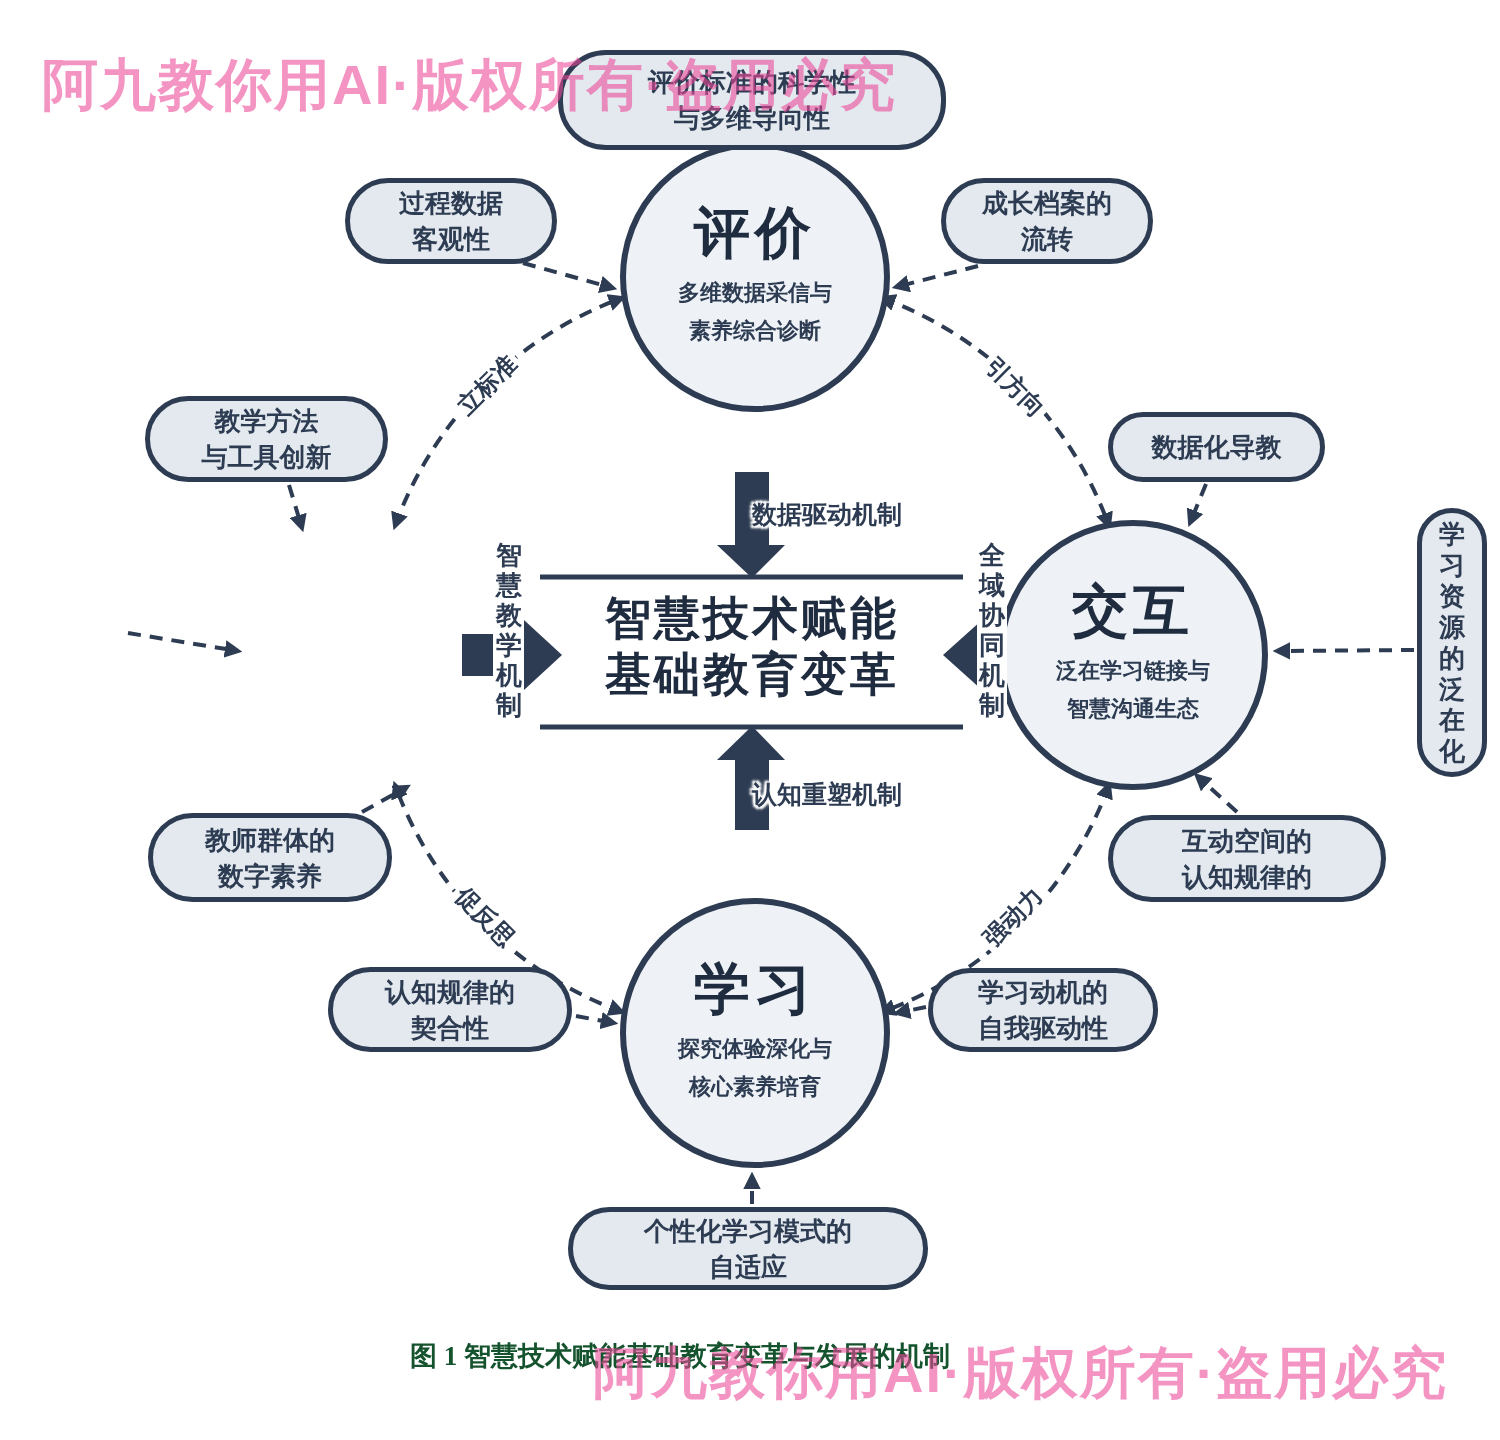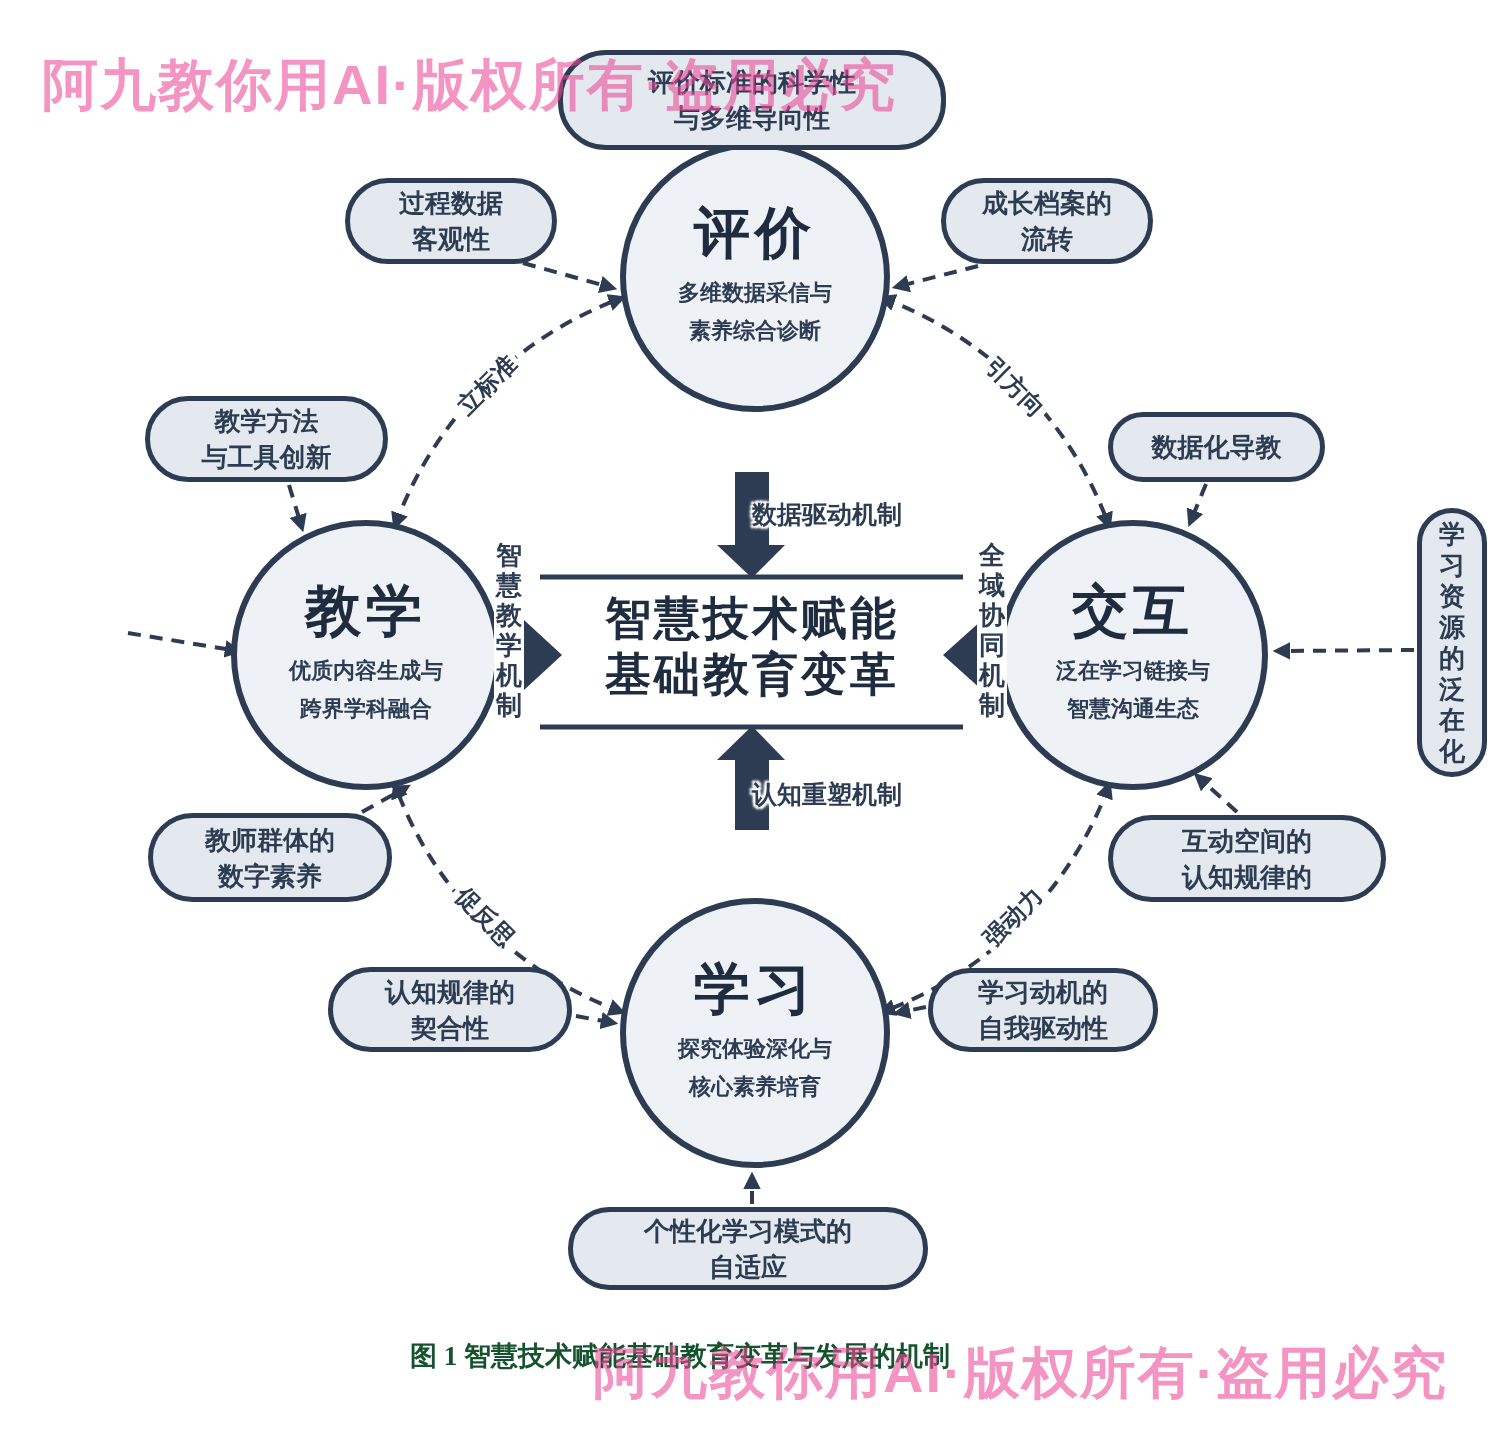--- a/index.html
+++ b/index.html
@@ -124,25 +124,20 @@
         <polygon points="982,620 982,690 943,655"></polygon>
       </g>
     </g>
   </svg>
 
   <div class="node" style="left:620px;top:142px;">
     <div class="t">评价</div>
     <div class="s">多维数据采信与</div>
     <div class="s">素养综合诊断</div>
   </div>
-  <div class="node" style="left:231px;top:520px;">
-    <div class="t">教学</div>
-    <div class="s">优质内容生成与</div>
-    <div class="s">跨界学科融合</div>
-  </div>
   <div class="node" style="left:998px;top:520px;">
     <div class="t">交互</div>
     <div class="s">泛在学习链接与</div>
     <div class="s">智慧沟通生态</div>
   </div>
   <div class="node" style="left:620px;top:898px;">
     <div class="t">学习</div>
     <div class="s">探究体验深化与</div>
     <div class="s">核心素养培育</div>
   </div>

